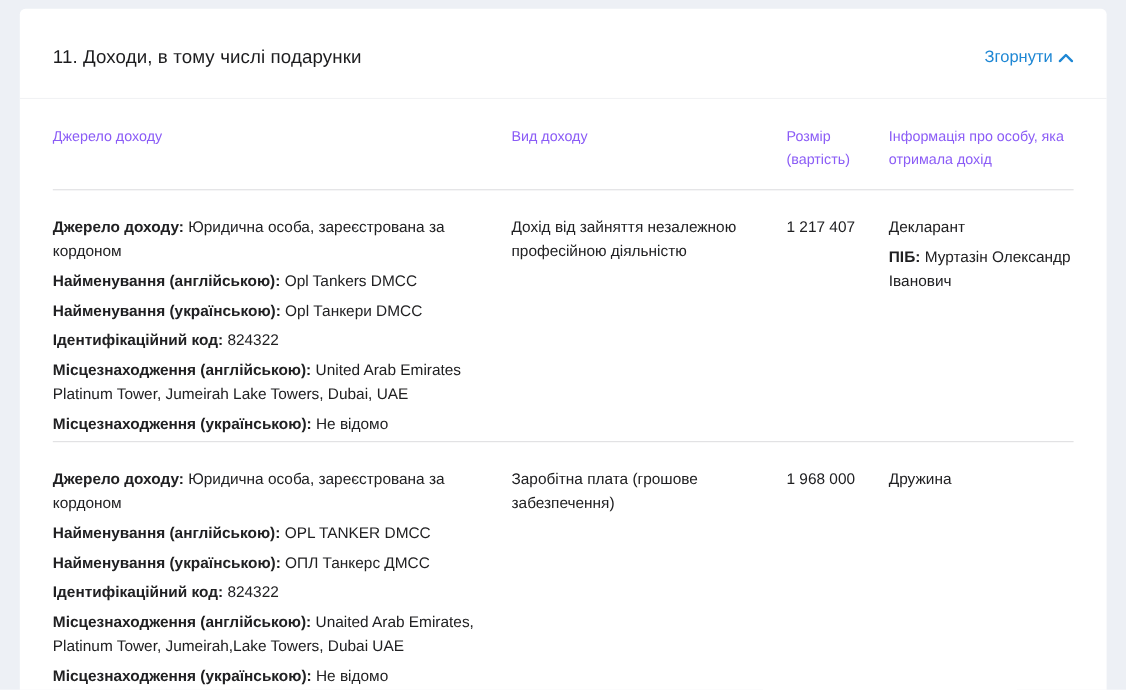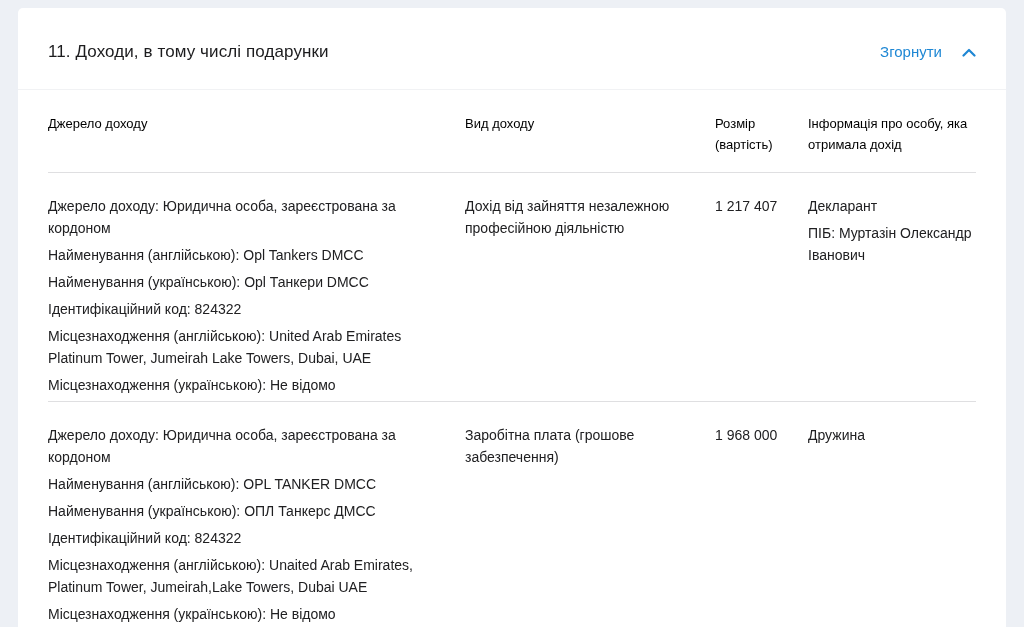--- a/index.html
+++ b/index.html
@@ -15,42 +15,42 @@
   .card { background: #ffffff; border-radius: 5px; }
   .card-header {
     display: flex; align-items: center; justify-content: space-between;
     height: 81px; padding: 6px 30px 0;
   }
   .section-title {
     margin: 0; font-size: 17px; font-weight: 400; color: #1c1c1e;
     letter-spacing: .1px;
   }
   .collapse-link {
-    display: flex; align-items: center; gap: 20px;
+    display: flex; align-items: center; gap: 5px;
     font-size: 15px; color: #1e87d4; text-decoration: none; cursor: pointer;
     white-space: nowrap;
   }
   .collapse-link svg { display: block; margin-top: 1px; }
   .header-rule { height: 1px; background: #f1f2f4; }
   .card-body { padding: 0 30px 19px; }
   .grid { display: grid; grid-template-columns: 417px 250px 93px 1fr; }
   .thead {
     padding: 23px 0 17px;
     border-bottom: 1px solid #dfdfe1;
-    color: #000000; font-size: 13px; line-height: 21px;
+    color: #8b5cf6; font-size: 13px; line-height: 21px;
   }
   .thead .cell { padding-right: 18px; }
   .trow { padding: 22px 0 5px; font-size: 14px; line-height: 22px; }
   .trow.ruled { border-bottom: 1px solid #dfdfe1; }
   .cell { padding-right: 16px; }
   .cell.amount { padding-right: 8px; white-space: nowrap; }
   .cell:last-child { padding-right: 2px; }
   .trow p { margin: 0 0 5px; }
   .trow p:last-child { margin-bottom: 0; }
-  b { font-weight: 400; }
+  b { font-weight: 700; }
 </style>
 </head>
 <body>
 
 <div class="page">
 
   <section class="card">
 
     <header class="card-header">
       <h2 class="section-title">11. Доходи, в тому числі подарунки</h2>

